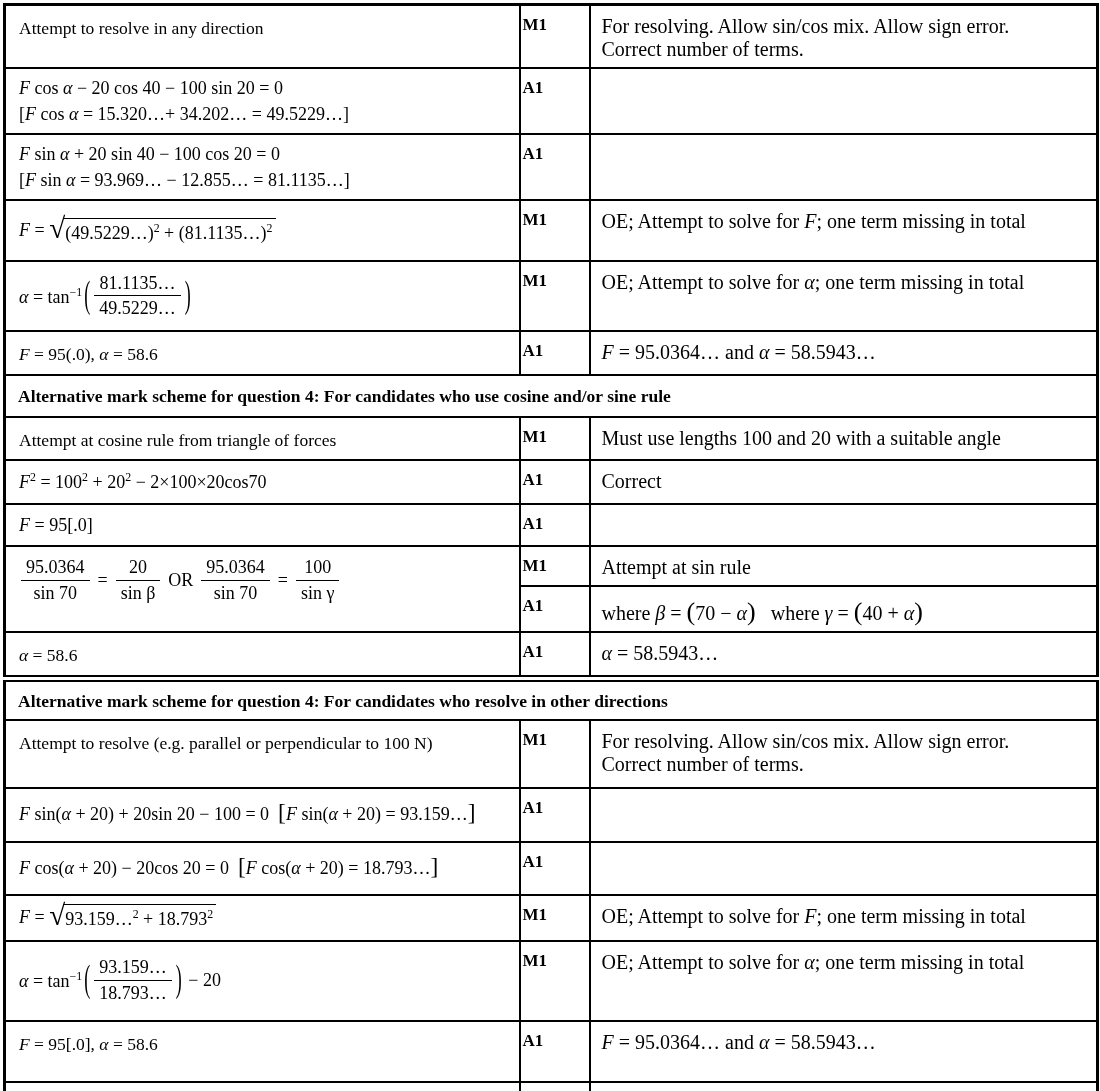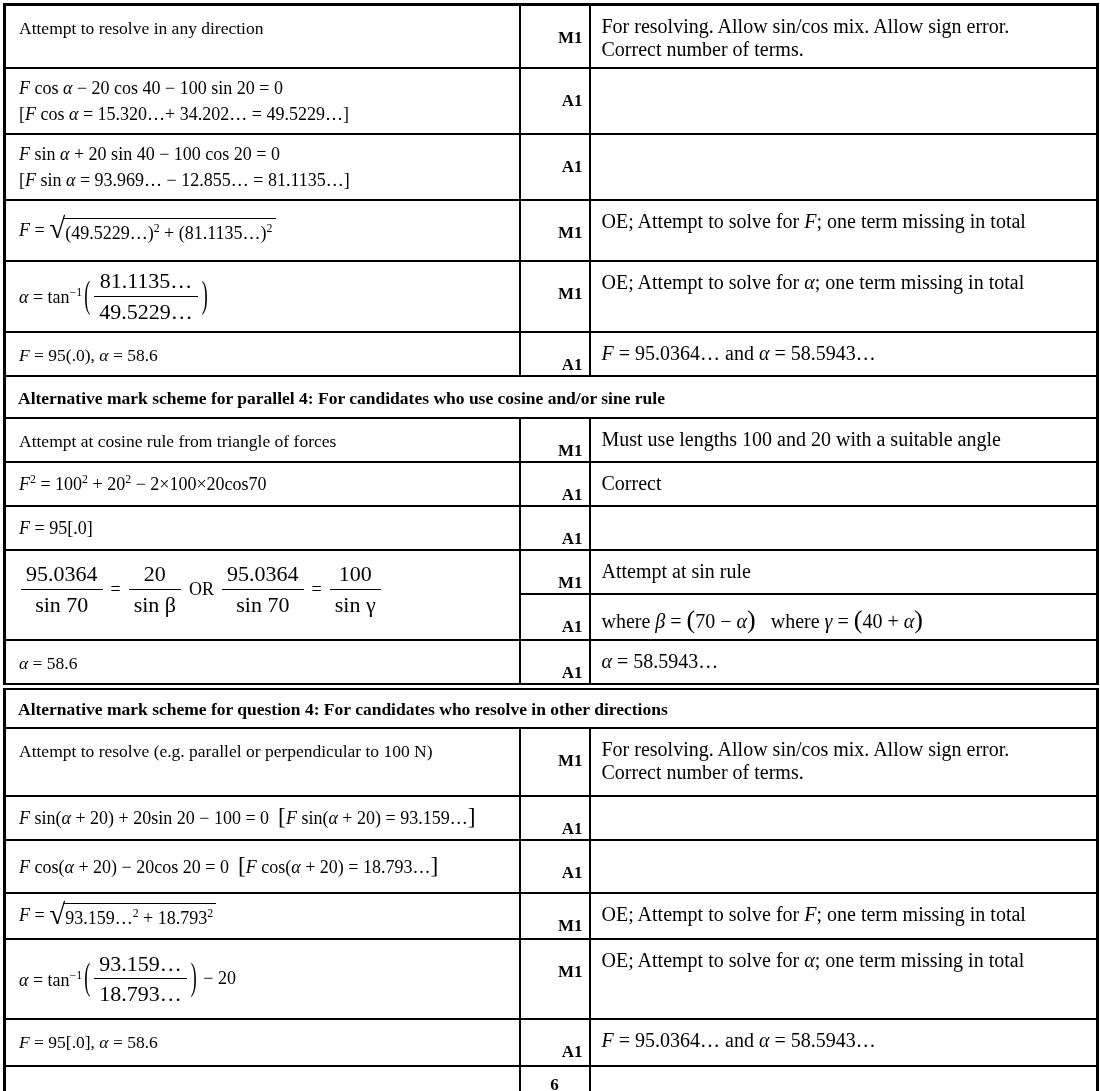--- a/index.html
+++ b/index.html
@@ -19,39 +19,39 @@
     border:2px solid #000;
     vertical-align:top;
     padding:0;
     overflow:hidden;
   }
   
   td.ans{font-size:18px;padding:6px 8px 6px 13px;}
   td.ans.topal{vertical-align:top;padding-top:10px;font-size:17.5px;}
   td.ans.mid{vertical-align:middle;}
   td.mark{
-    font-weight:bold;font-size:17px;text-align:right;
-    padding:22px 6px 0 2px;vertical-align:top;
+    font-weight:bold;font-size:17px;
+    padding:9px 6px 0 2px;vertical-align:top;
   }
   td.mark.center{text-align:center;vertical-align:middle;padding:0 4px;}
   td.cmt{font-size:20px;padding:9px 8px 6px 11px;margin-left:9px;}
   td.cmt.mid{vertical-align:middle;padding-top:15px;}
   td.hdr{
     font-weight:bold;font-size:17.5px;
     padding:9px 8px 7px 12px;vertical-align:middle;
   }
   tr.dbl > td{border-top:7px double #000;}
   
   .line{line-height:1.45;}
   .mathline{display:flex;align-items:center;line-height:1.2;}
   .seg{white-space:pre-wrap;}
   .seg-i{font-style:italic;}
   .seg-sup{font-size:0.66em;vertical-align:0.55em;}
   .seg-big{font-size:1.3em;line-height:0;}
-  .frac{display:inline-block;text-align:center;vertical-align:middle;margin:0 2px;line-height:1.2;font-size:22px;}
+  .frac{display:inline-block;text-align:center;vertical-align:middle;margin:0 2px;line-height:1.2;font-size:18px;}
   .frac .num{display:block;border-bottom:1.5px solid #000;padding:0 5px 1px 5px;}
   .frac .den{display:block;padding:2px 5px 0 5px;}
   .paren{display:inline-block;transform:scaleY(2.05);margin:0 2px;font-weight:400;}
   .rt{font-size:1.62em;line-height:0.8;margin-right:-2px;position:relative;top:-2px;}
   .radicand{display:inline-block;border-top:1.7px solid #000;padding:2px 3px 0 2px;}
   .opgap{margin:0 6px;}
 </style>
 </head>
 <body>
 
@@ -128,21 +128,21 @@
     <td class="ans topal">
           <div class="line"><span class="seg seg-i">F</span><span class="seg"> = 95(.0), </span><span class="seg seg-i">α</span><span class="seg"> = 58.6</span></div>
         </td>
     <td class="mark">A1</td>
     <td class="cmt">
           <div><span class="seg seg-i">F</span><span class="seg"> = 95.0364… and </span><span class="seg seg-i">α</span><span class="seg"> = 58.5943…</span></div>
         </td>
   </tr>
 
   <tr style="height:42px">
-    <td class="hdr" colspan="3">Alternative mark scheme for parallel 4: For candidates who use cosine and/or sine rule</td>
+    <td class="hdr" colspan="3">Alternative mark scheme for question 4: For candidates who use cosine and/or sine rule</td>
   </tr>
 
   <tr style="height:43px">
     <td class="ans topal">
           <div class="line"><span class="seg">Attempt at cosine rule from triangle of forces</span></div>
         </td>
     <td class="mark">M1</td>
     <td class="cmt">
           <div><span class="seg">Must use lengths 100 and 20 with a suitable angle</span></div>
         </td>
@@ -220,21 +220,21 @@
     <td class="ans topal">
           <div class="line"><span class="seg">Attempt to resolve (e.g. parallel or perpendicular to 100 N)</span></div>
         </td>
     <td class="mark">M1</td>
     <td class="cmt">
       <div>For resolving. Allow sin/cos mix. Allow sign error.</div>
       <div>Correct number of terms.</div>
     </td>
   </tr>
 
-  <tr style="height:42px">
+  <tr style="height:54px">
     <td class="ans mid">
           <div class="line"><span class="seg seg-i">F</span><span class="seg"> sin(</span><span class="seg seg-i">α</span><span class="seg"> + 20</span><span class="seg">) + 20sin 20 − 100 = 0  </span><span class="seg seg-big">[</span><span class="seg seg-i">F</span><span class="seg"> sin(</span><span class="seg seg-i">α</span><span class="seg"> + 20</span><span class="seg">) = 93.159…</span><span class="seg seg-big">]</span></div>
         </td>
     <td class="mark">A1</td>
     <td class="cmt"></td>
   </tr>
 
   <tr style="height:53px">
     <td class="ans mid">
           <div class="line"><span class="seg seg-i">F</span><span class="seg"> cos(</span><span class="seg seg-i">α</span><span class="seg"> + 20</span><span class="seg">) − 20cos 20 = 0  </span><span class="seg seg-big">[</span><span class="seg seg-i">F</span><span class="seg"> cos(</span><span class="seg seg-i">α</span><span class="seg"> + 20</span><span class="seg">) = 18.793…</span><span class="seg seg-big">]</span></div>
@@ -269,21 +269,21 @@
             <span class="paren">)</span>
             <span><span class="seg"> − 20</span></span>
       </div>
     </td>
     <td class="mark">M1</td>
     <td class="cmt">
           <div><span class="seg">OE; Attempt to solve for </span><span class="seg seg-i">α</span><span class="seg">; one term missing in total</span></div>
         </td>
   </tr>
 
-  <tr style="height:47px">
+  <tr style="height:61px">
     <td class="ans topal">
           <div class="line"><span class="seg seg-i">F</span><span class="seg"> = 95[.0], </span><span class="seg seg-i">α</span><span class="seg"> = 58.6</span></div>
         </td>
     <td class="mark">A1</td>
     <td class="cmt">
           <div><span class="seg seg-i">F</span><span class="seg"> = 95.0364… and </span><span class="seg seg-i">α</span><span class="seg"> = 58.5943…</span></div>
         </td>
   </tr>
 
   <tr style="height:38px">

